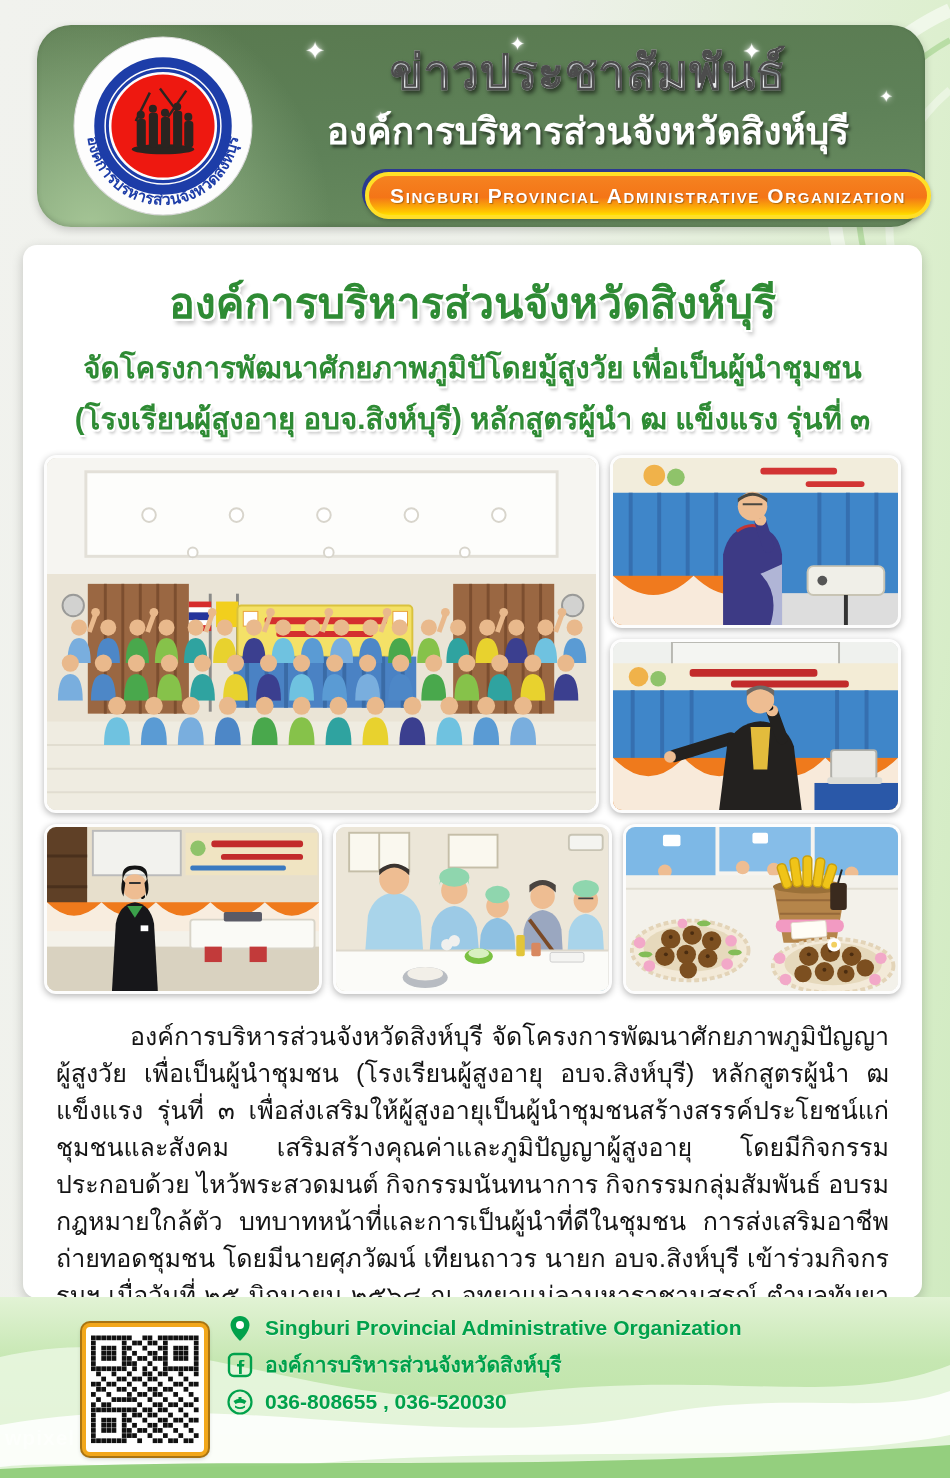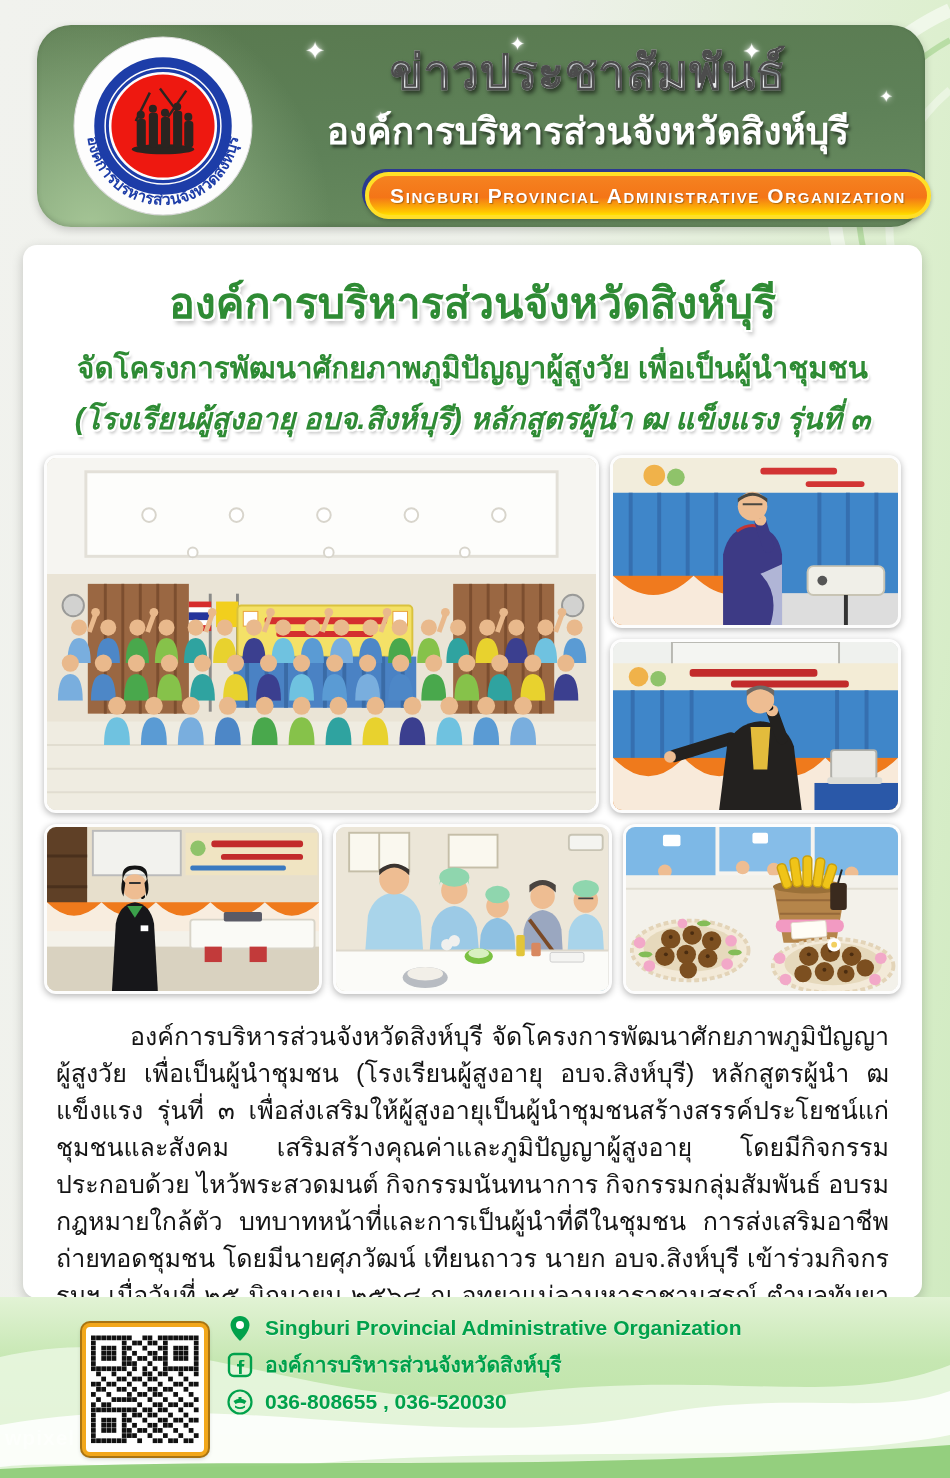--- a/index.html
+++ b/index.html
@@ -114,22 +114,22 @@
       <span class="spark" style="left:110px;top:62px;font-size:14px;">✦</span>
       <div class="main-title">ข่าวประชาสัมพันธ์</div>
       <div class="header-sub">องค์การบริหารส่วนจังหวัดสิงห์บุรี</div>
     </div>
 
     <div class="eng-pill">Singburi Provincial Administrative Organization</div>
   </header>
 
   <main class="card">
     <h2 class="art-title">องค์การบริหารส่วนจังหวัดสิงห์บุรี</h2>
-    <div class="sub-line">จัดโครงการพัฒนาศักยภาพภูมิปัญญาผู้สูงวัย เพื่อเป็นผู้นำชุมชน</div>
-    <div class="sub-line" style="margin-top:4px;font-style:italic;">(โรงเรียนผู้สูงอายุ อบจ.สิงห์บุรี) หลักสูตรผู้นำ ฒ แข็งแรง รุ่นที่ ๓</div>
+    <div class="sub-line">จัดโครงการพัฒนาศักยภาพภูมิปัโดยมู้สูงวัย เพื่อเป็นผู้นำชุมชน</div>
+    <div class="sub-line" style="margin-top:4px;">(โรงเรียนผู้สูงอายุ อบจ.สิงห์บุรี) หลักสูตรผู้นำ ฒ แข็งแรง รุ่นที่ ๓</div>
 
     <div class="photo-grid">
       <div class="row1">
 
         <figure class="ph-a" aria-label="Group photo of elderly participants in blue and green shirts raising fists in a hall with yellow project banner, Thai flag and wood panels">
           <svg viewBox="0 0 565 358" preserveAspectRatio="none">
             <defs>
               <symbol id="psym" viewBox="0 0 20 30">
                 <circle cx="10" cy="6" r="5.5" fill="#e9b98c"></circle>
                 <path d="M2 30 Q2 13 10 13 Q18 13 18 30 Z" fill="currentColor"></path>

